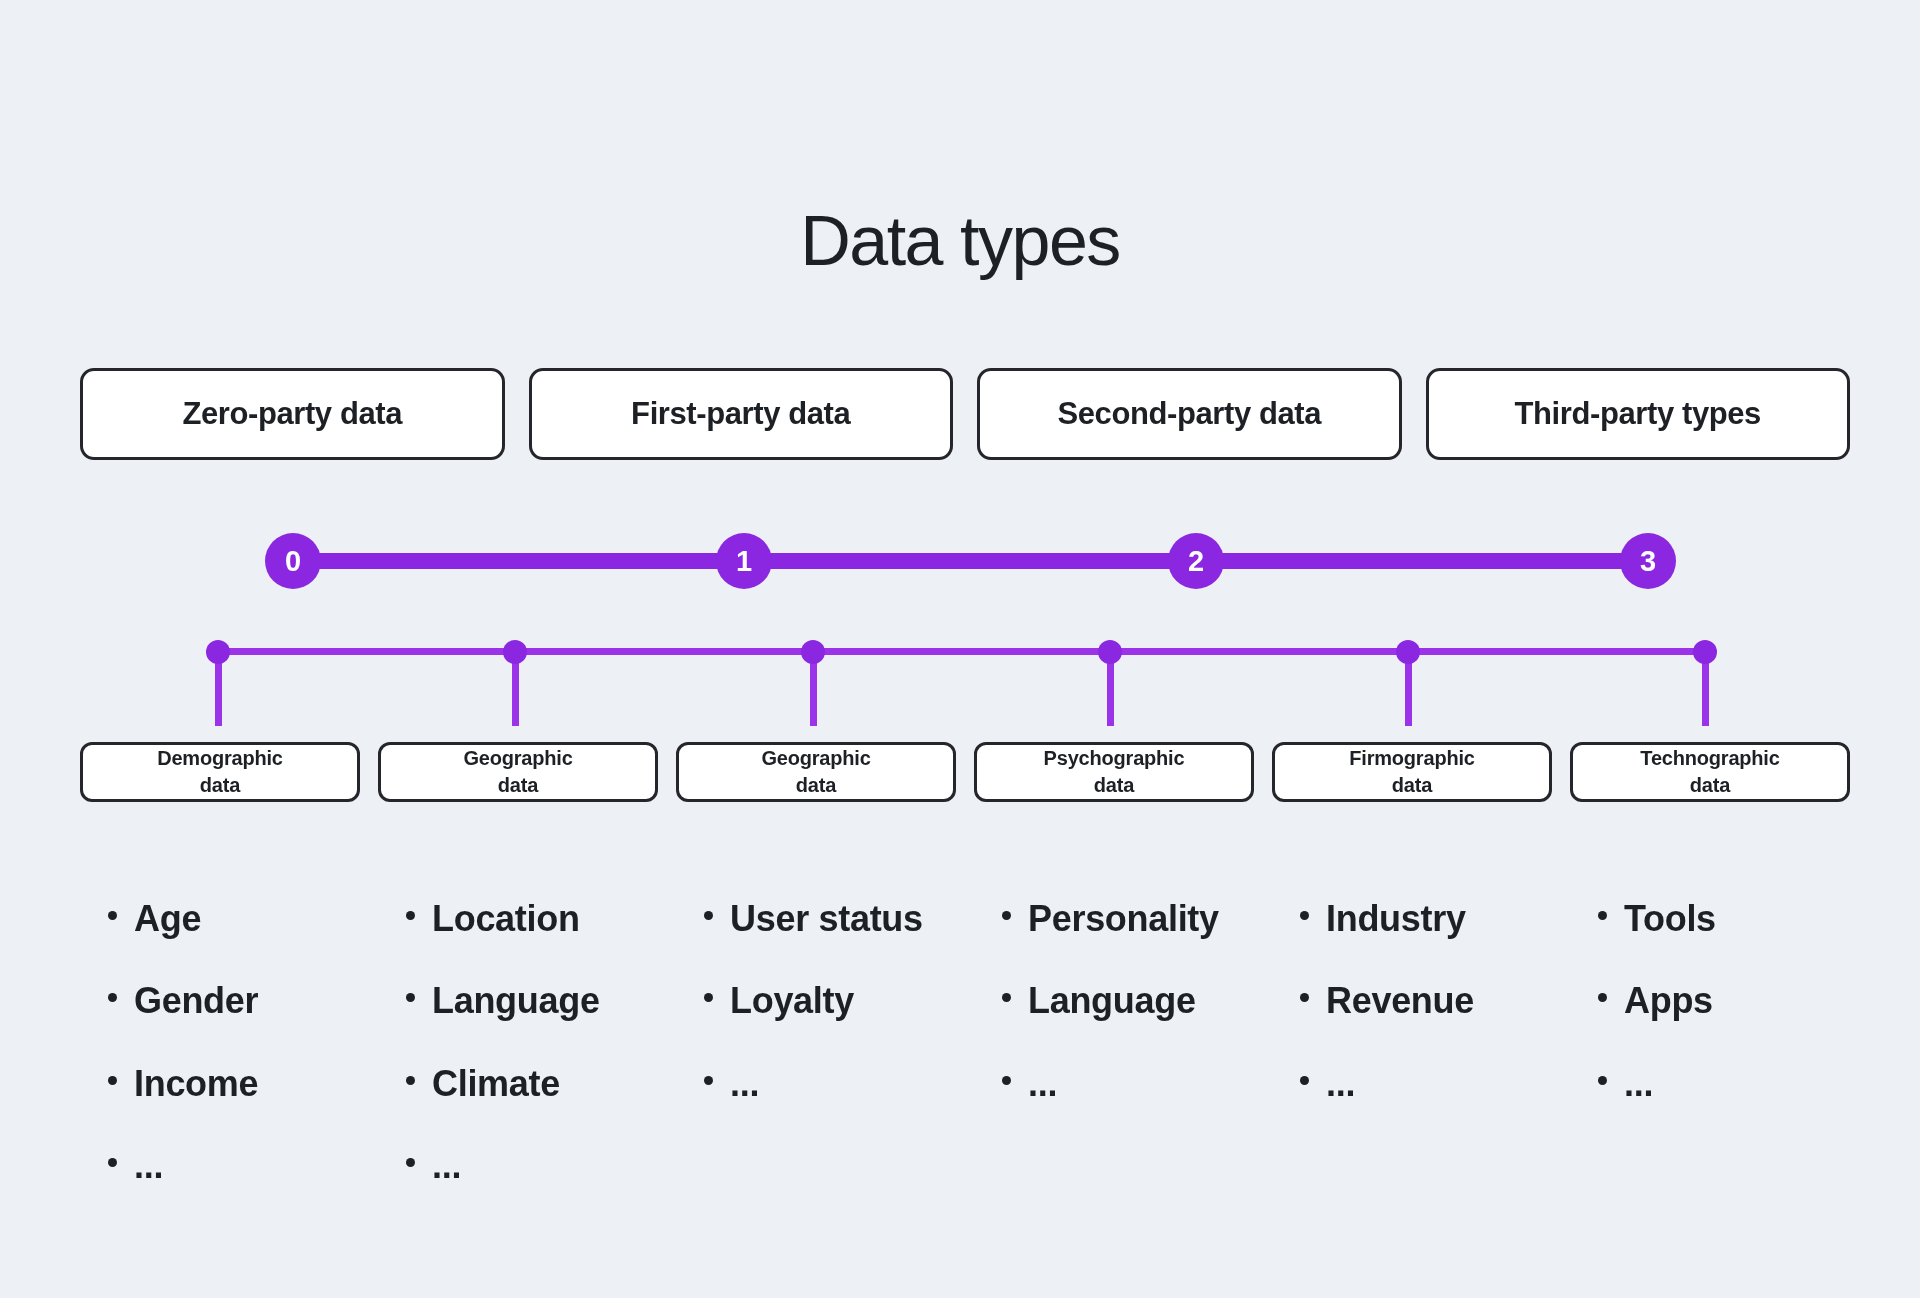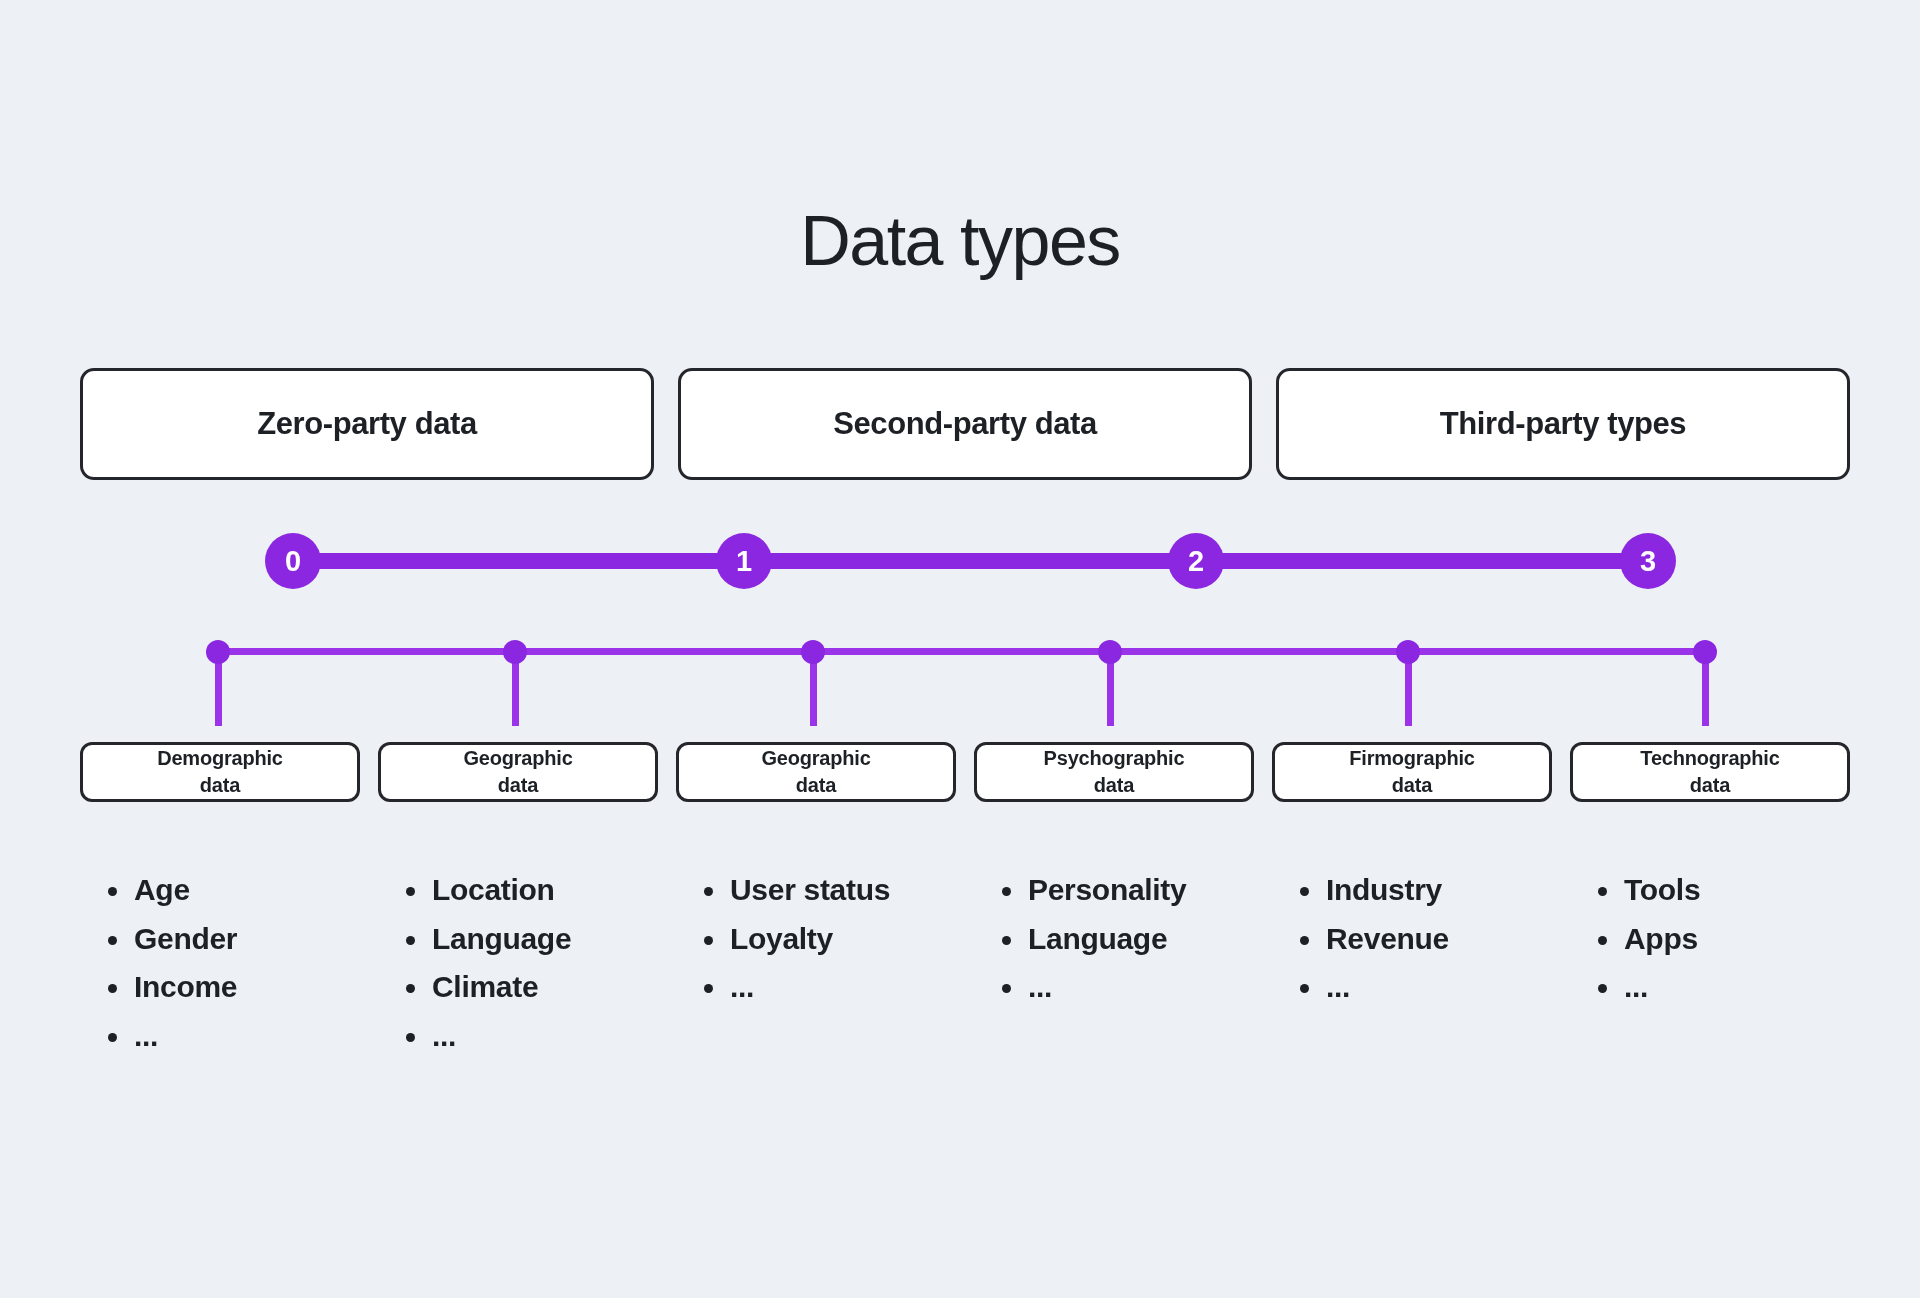--- a/index.html
+++ b/index.html
@@ -33,21 +33,21 @@
     color: #1d2025;
     line-height: 1;
   }
 
   
   #party-row {
     position: absolute;
     top: 368px;
     left: 80px;
     width: 1770px;
-    height: 112px;
+    height: 92px;
     display: flex;
     gap: 24px;
   }
   .party-card {
     flex: 1 1 0;
     background: #ffffff;
     border: 3px solid #24262b;
     border-radius: 14px;
     display: flex;
     align-items: center;
@@ -169,26 +169,27 @@
     padding-left: 22px;
     box-sizing: border-box;
   }
   .list-col ul {
     margin: 0;
     padding: 0 0 0 32px;
     list-style: none;
   }
   .list-col li {
     position: relative;
-    font-size: 30px;
+    font-size: 36px;
     font-weight: bold;
     letter-spacing: -0.3px;
     line-height: 1.62;
     color: #1d2025;
     white-space: nowrap;
+    margin-top: 24px;
   }
   .list-col li::before {
     content: "";
     position: absolute;
     left: -26px;
     top: 21px;
     width: 9px;
     height: 9px;
     border-radius: 50%;
     background: #1d2025;
@@ -197,20 +198,23 @@
 </head>
 <body>
 
 <div id="stage">
 
   <div id="page-title">Data types</div>
 
   <div id="party-row">
       <div class="party-card">
         <span>Zero-party data</span>
+      </div>
+      <div class="party-card">
+        <span>First-party data</span>
       </div>
       <div class="party-card">
         <span>Second-party data</span>
       </div>
       <div class="party-card">
         <span>Third-party types</span>
       </div>
     </div>
 
   <div id="timeline">

